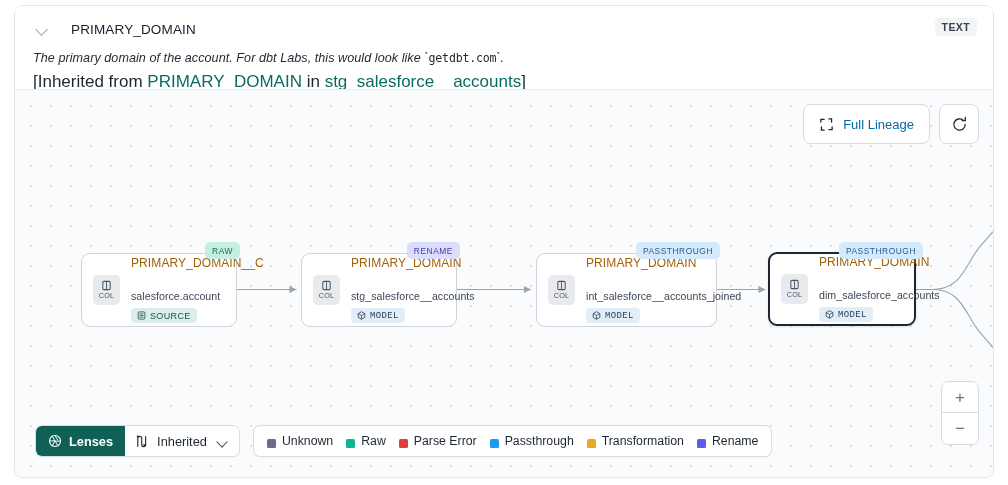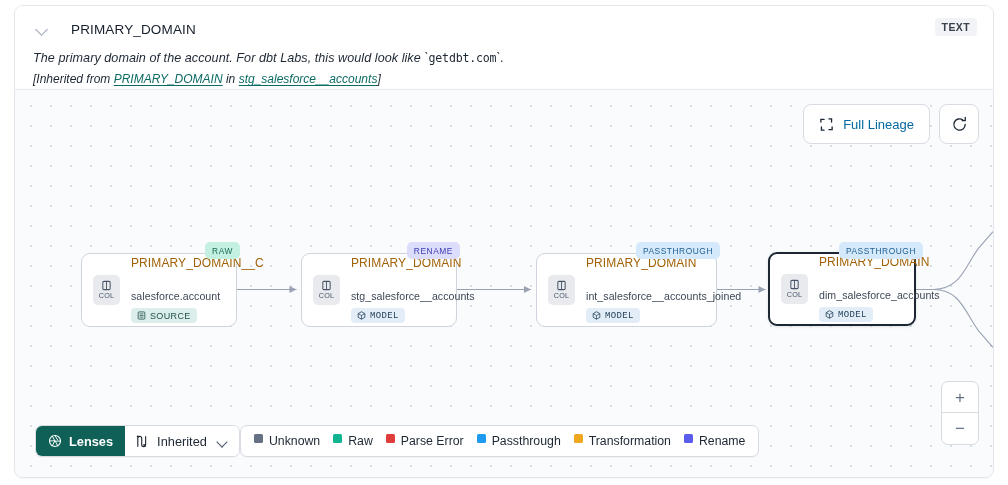--- a/index.html
+++ b/index.html
@@ -80,22 +80,21 @@
   }
   .hdr-desc .mono {
     font-family: "DejaVu Sans Mono", monospace;
     font-style: normal;
     font-weight: normal;
     font-size: 11.6px;
     letter-spacing: -.2px;
   }
   .hdr-inh {
     margin-top: 7px;
-    font-size: 12px;
-    font-style: italic;
+    font-size: 17px;
     color: #1d2733;
   }
   .hdr-inh a {
     color: #0b6b63;
     text-decoration: underline;
     text-underline-offset: 2px;
   }
   
   .canvas {
     position: relative;
@@ -155,21 +154,21 @@
     cursor: pointer;
     line-height: 1;
   }
   .zoomctl div:first-child { border-bottom: 1px solid #d7dbe2; }
   
   .bottom {
     position: absolute;
     left: 20px; bottom: 21px;
     display: flex;
     align-items: center;
-    gap: 0;
+    gap: 13px;
     z-index: 5;
     margin-top: 11px;
   }
   .seg {
     display: flex;
     border-radius: 7px;
     overflow: hidden;
     border: 1px solid #d7dbe2;
     background: #fff;
     height: 32px;
@@ -207,21 +206,21 @@
   .legend {
     display: flex; align-items: center;
     gap: 13px;
     height: 32px;
     padding: 0 13px;
     background: #fff;
     border: 1px solid #d7dbe2;
     border-radius: 7px;
     box-shadow: 0 1px 1px rgba(16,24,40,.03);
   }
-  .leg-item { display: flex; align-items: flex-start; gap: 6px; font-size: 12.3px; color: #1d2733; }
+  .leg-item { display: flex; align-items: flex-end; gap: 6px; font-size: 12.3px; color: #1d2733; }
   .leg-sw { width: 9px; height: 9px; border-radius: 1.5px; display: inline-block; }
   
   .node {
     position: absolute;
     background: #fff;
     border: 1px solid #cfd4dc;
     border-radius: 9px;
     height: 74px;
     display: flex;
     align-items: center;

